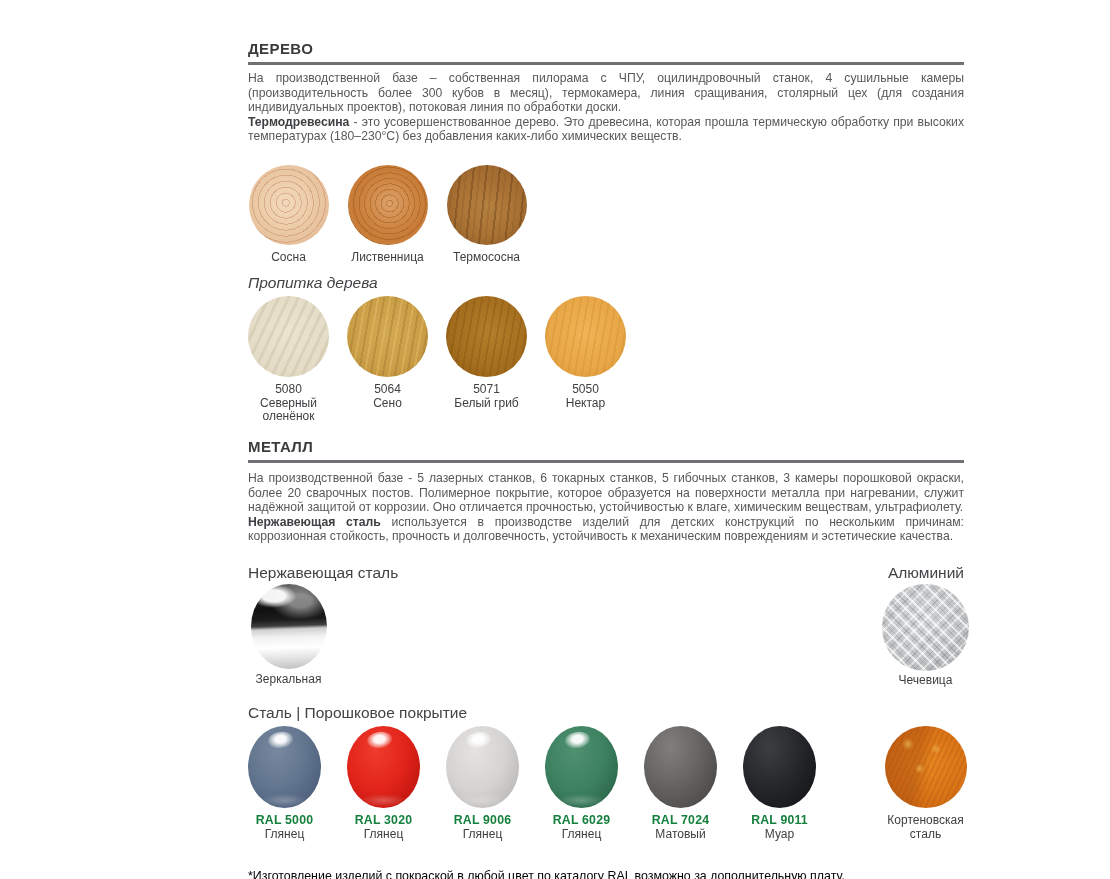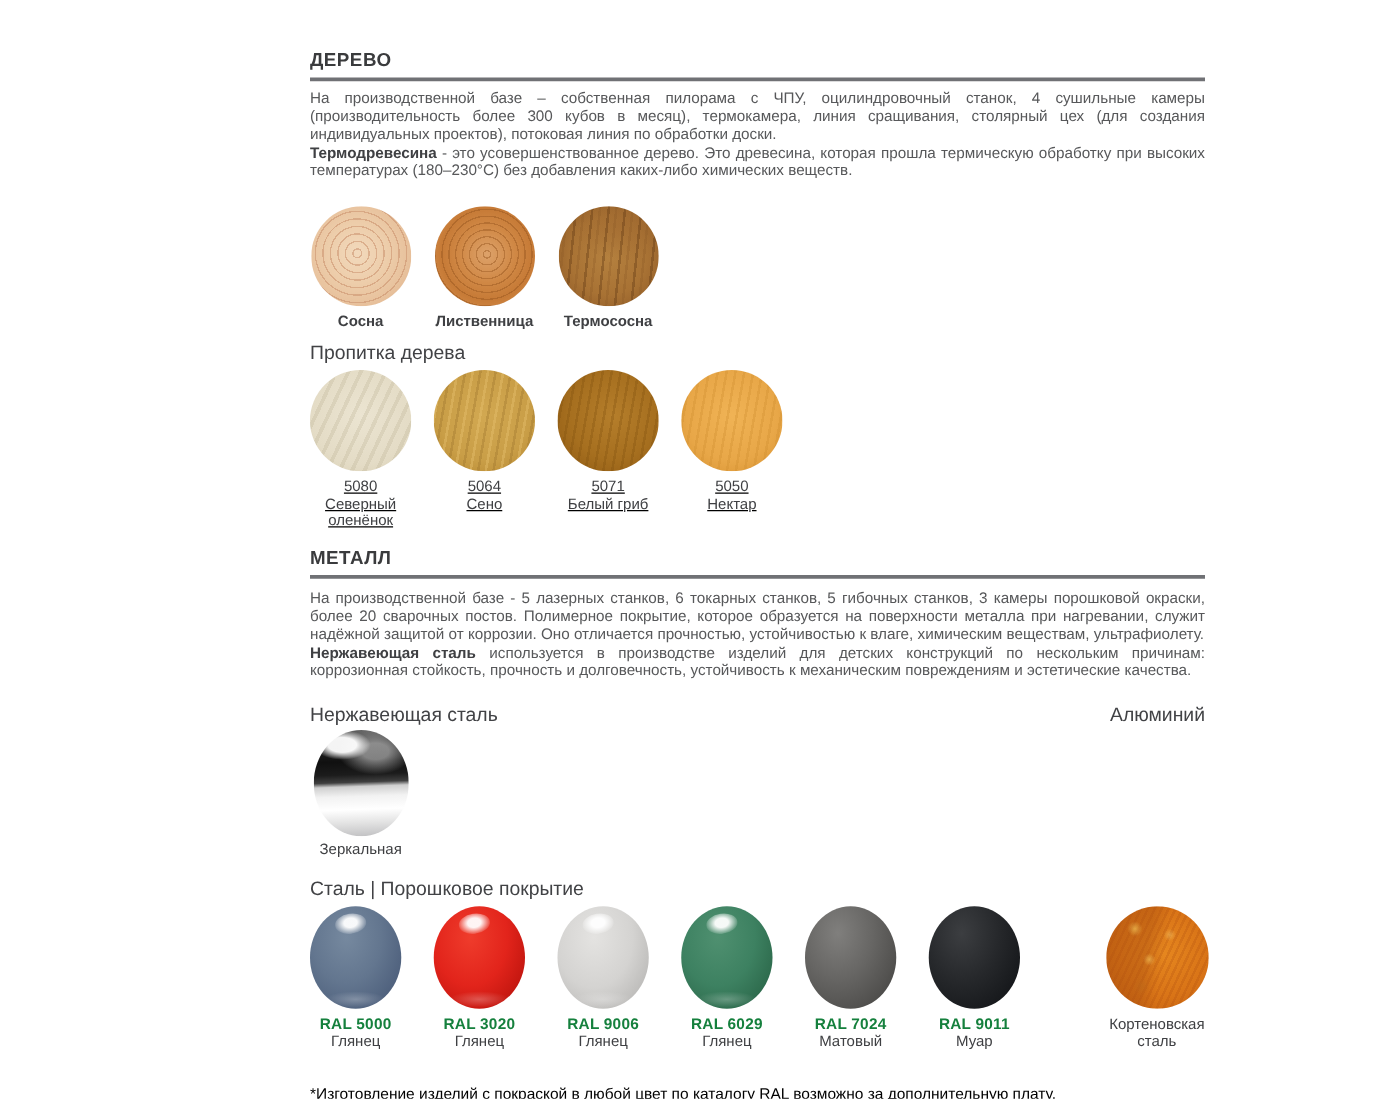--- a/index.html
+++ b/index.html
@@ -11,22 +11,22 @@
   .section-title { font-size:15px; font-weight:700; letter-spacing:.4px; color:#3a3b3d;
                    padding-bottom:5px; border-bottom:3px solid #707175; line-height:17px; }
   .body-text { margin-top:6px; font-size:12.2px; line-height:14.6px; color:#57585a; text-align:justify; }
   .body-text.tight { margin-top:0; }
   .body-text b { color:#3f4043; }
 
   .sub-title { font-size:15.5px; font-weight:400; color:#414245; line-height:18px; }
   .dual-head { display:flex; justify-content:space-between; align-items:baseline; margin-top:20px; }
 
   .swatch-row { display:flex; align-items:flex-start; }
-  .row-wood { margin-left:-9px; margin-top:21px;font-weight:bold; }
-  .row-imp  { margin-left:-9px; margin-top:4px;text-decoration:underline; }
+  .row-wood { margin-left:-9px; margin-top:21px; }
+  .row-imp  { margin-left:-9px; margin-top:4px; }
   .row-steel{ margin-left:-9px; margin-top:2px; }
   .row-powder{ margin-left:-13px; margin-top:4px; }
   .cell { width:99px; display:flex; flex-direction:column; align-items:center; }
   .cell-right { margin-left:auto; margin-right:-11px; }
 
   .cap { font-size:12px; color:#3f4043; text-align:center; margin-top:6px; line-height:13.5px; }
   .cap .code { display:block; font-weight:700; font-size:12.3px; letter-spacing:.2px; color:#15803d; }
   .cap .name { display:block; }
   .nowrap { white-space:nowrap; }
 
@@ -121,21 +121,21 @@
         <figure class="cell">
           <div class="disc listvennitsa"></div>
           <figcaption class="cap nowrap">Лиственница</figcaption>
         </figure>
         <figure class="cell">
           <div class="disc termososna"></div>
           <figcaption class="cap nowrap">Термососна</figcaption>
         </figure>
       </div>
 
-      <h3 class="sub-title" style="margin-top:10px;">Пропитка дерева</h3>
+      <h3 class="sub-title" style="margin-top:10px;font-style:italic;">Пропитка дерева</h3>
 
       <div class="swatch-row row-imp">
         <figure class="cell">
           <div class="disc disc-imp imp5080"></div>
           <figcaption class="cap">
             <span class="name">5080</span>
             <span class="name">Северный оленёнок</span>
           </figcaption>
         </figure>
         <figure class="cell">
@@ -170,20 +170,24 @@
       <div class="dual-head">
         <h3 class="sub-title">Нержавеющая сталь</h3>
         <h3 class="sub-title">Алюминий</h3>
       </div>
 
       <div class="swatch-row row-steel">
         <figure class="cell">
           <div class="ball ball-big chrome"></div>
           <figcaption class="cap nowrap" style="margin-top:4px;">Зеркальная</figcaption>
         </figure>
+        <figure class="cell cell-right">
+          <div class="disc checker"></div>
+          <figcaption class="cap nowrap" style="margin-top:3px;">Чечевица</figcaption>
+        </figure>
       </div>
 
       <h3 class="sub-title" style="margin-top:17px;">Сталь | Порошковое покрытие</h3>
 
       <div class="swatch-row row-powder">
         <figure class="cell">
           <div class="ball glossy ral5000"></div>
           <figcaption class="cap">
             <span class="code">RAL 5000</span>
             <span class="name">Глянец</span>

